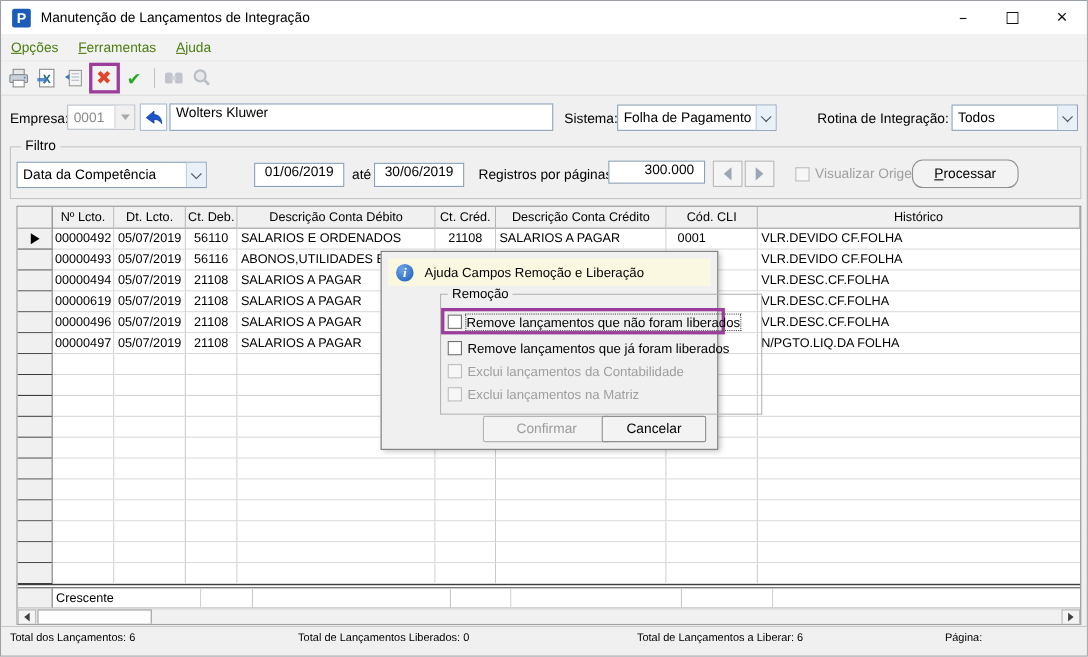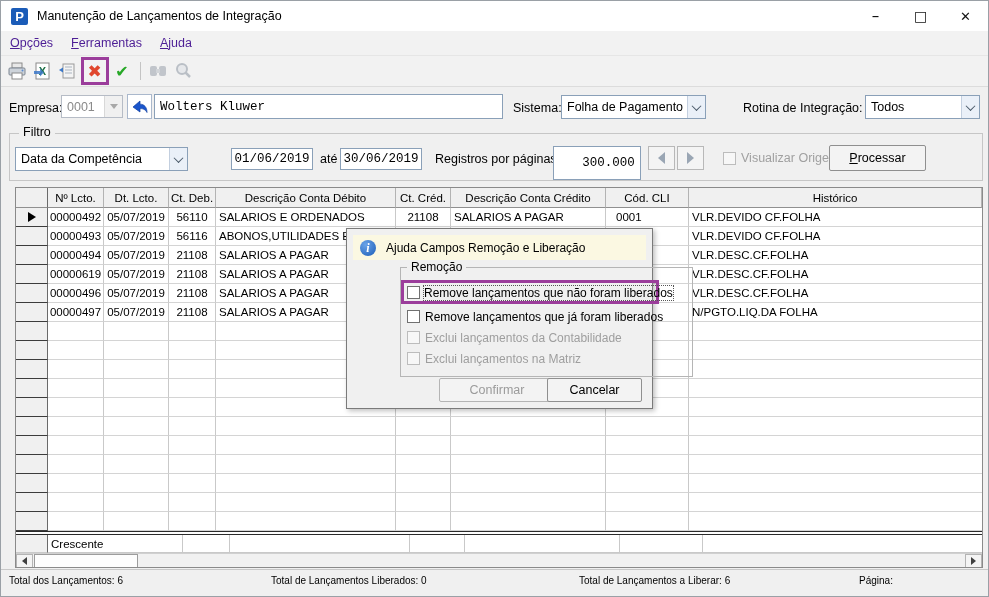--- a/index.html
+++ b/index.html
@@ -11,34 +11,34 @@
   .app-icon { width:17px; height:17px; margin-left:10px; background:#1b5cb8; border-radius:2px; color:#fff; font-weight:bold; font-size:13px; line-height:17px; text-align:center; }
   .title-text { margin-left:9px; font-size:12.5px; color:#000; }
   .win-controls { position:absolute; right:0; top:0; height:30px; display:flex; }
   .win-btn { width:45px; height:30px; display:flex; align-items:center; justify-content:center; font-size:13px; color:#111; font-family:"DejaVu Sans", sans-serif; }
   .glyph-min::before { content:"–"; font-size:15px; }
   .glyph-max::before { content:"□"; font-size:14px; }
   .glyph-close::before { content:"✕"; font-size:13px; }
 
   
   .menubar { position:absolute; left:0; top:30px; width:100%; height:25px; background:#f2f2f2; display:flex; align-items:center; border-bottom:1px solid #e6e6e6; }
-  .menu-item { display:inline-block; padding:3px 9px; font-size:12.5px; color:#4c1d95; }
+  .menu-item { display:inline-block; padding:3px 9px; font-size:12.5px; color:#4d7c0f; }
   .menu-item::first-letter { text-decoration:underline; }
 
   
   .toolbar { position:absolute; left:0; top:55px; width:100%; height:31px; background:#f2f2f2; border-bottom:1px solid #dcdcdc; display:flex; align-items:center; padding-left:4px; }
   .tb-btn { width:24px; height:24px; display:flex; align-items:center; justify-content:center; margin-right:1px; }
   .tb-sep { width:1px; height:18px; background:#c4c4c4; margin:0 5px; }
   .hl-box-toolbar { border:3px solid #9b3d9b; padding:0; margin:0 1px; display:flex; align-items:center; justify-content:center; width:28px; height:28px; }
   .glyph-x { color:#e0472e; font-size:17px; font-weight:bold; font-family:"DejaVu Sans", sans-serif; }
   .glyph-check { color:#27a827; font-size:16px; font-weight:bold; font-family:"DejaVu Sans", sans-serif; }
 
   
   .lbl { position:absolute; font-size:12.5px; color:#000; }
-  .input-box { position:absolute; background:#fff; border:1px solid #8aa0b8; font-size:12.5px; display:flex; align-items:center; padding:0 5px;font-family:Liberation Mono, monospace; }
+  .input-box { position:absolute; background:#fff; border:1px solid #8aa0b8; font-size:12.5px; display:flex; align-items:flex-start; padding:0 5px; }
   .combo { position:absolute; background:#fff; border:1px solid #8aa0b8; display:flex; font-size:12.5px; }
   .combo .txt { flex:1; padding:2px 5px; display:flex; align-items:center; white-space:nowrap; overflow:hidden; }
   .combo .btn { width:18px; background:#eaf0f8; border-left:1px solid #c3cfdf; display:flex; align-items:center; justify-content:center; }
   .chev { width:7px; height:7px; border-right:1.6px solid #4a5a6a; border-bottom:1.6px solid #4a5a6a; transform:rotate(45deg) translate(-1px,-1px); }
   .combo.disabled { border-color:#b6bcc6; }
   .combo.disabled .txt { color:#8a8a8a; }
   .combo.disabled .btn { background:#f0f0f0; border-left-color:#d8d8d8; }
   .tri-down { width:0; height:0; border-left:4px solid transparent; border-right:4px solid transparent; border-top:5px solid #a8a8a8; }
   .icon-btn { position:absolute; background:#fff; border:1px solid #aab8cc; display:flex; align-items:center; justify-content:center; }
 
@@ -213,34 +213,34 @@
       </div>
   </div>
   <div class="input-box" style="left:230px; top:147px; width:82px; height:22px; justify-content:center;">
     <span>01/06/2019</span>
   </div>
   <div class="lbl" style="left:319px; top:151px;">até</div>
   <div class="input-box" style="left:339px; top:147px; width:82px; height:22px; justify-content:center;">
     <span>30/06/2019</span>
   </div>
   <div class="lbl" style="left:434px; top:151px;">Registros por páginas:</div>
-  <div class="input-box" style="left:552px; top:145px; width:88px; height:34px; justify-content:center;padding-left:28px;">
+  <div class="input-box" style="left:552px; top:145px; width:88px; height:21px; justify-content:center;padding-left:28px;">
     <span>300.000</span>
   </div>
   <div class="navbtn" style="left:647px; top:145px;">
       <div class="tri-l"></div>
     </div>
   <div class="navbtn" style="left:676px; top:145px;">
       <div class="tri-r"></div>
     </div>
   <div style="position:absolute; left:722px; top:150px; display:flex; align-items:center;">
     <span class="checkbox disabled"></span>
     <span class="lbl" style="position:static; margin-left:5px; color:#a0a0a0;">Visualizar Origem</span>
   </div>
-  <div class="push-btn accel" style="left:828px; top:144px; width:97px; height:26px;">
+  <div class="push-btn accel" style="left:828px; top:144px; width:97px; height:26px;border-radius:10px;">
     <span>Processar</span>
   </div>
 
   <div class="gridwrap">
     <div class="row hdr">
       <div class="cell c0 sel"></div>
       <div class="cell c1">Nº Lcto.</div>
       <div class="cell c2">Dt. Lcto.</div>
       <div class="cell c3">Ct. Deb.</div>
       <div class="cell c4">Descrição Conta Débito</div>

